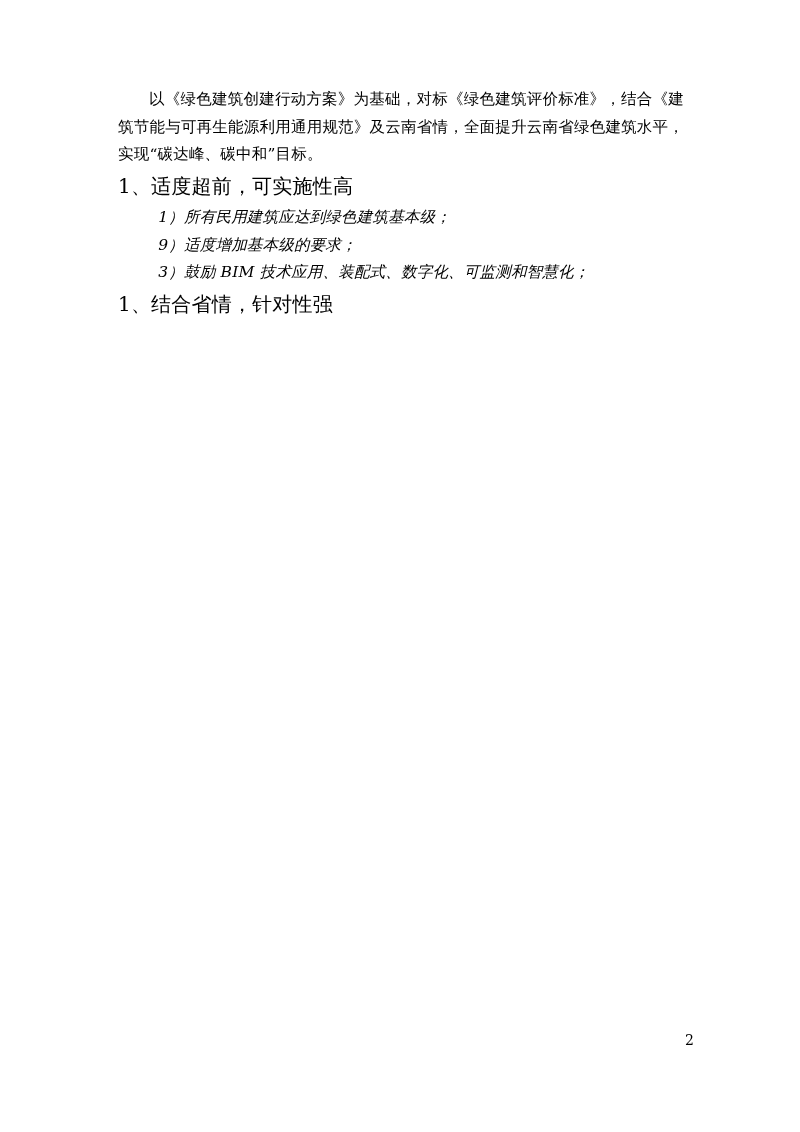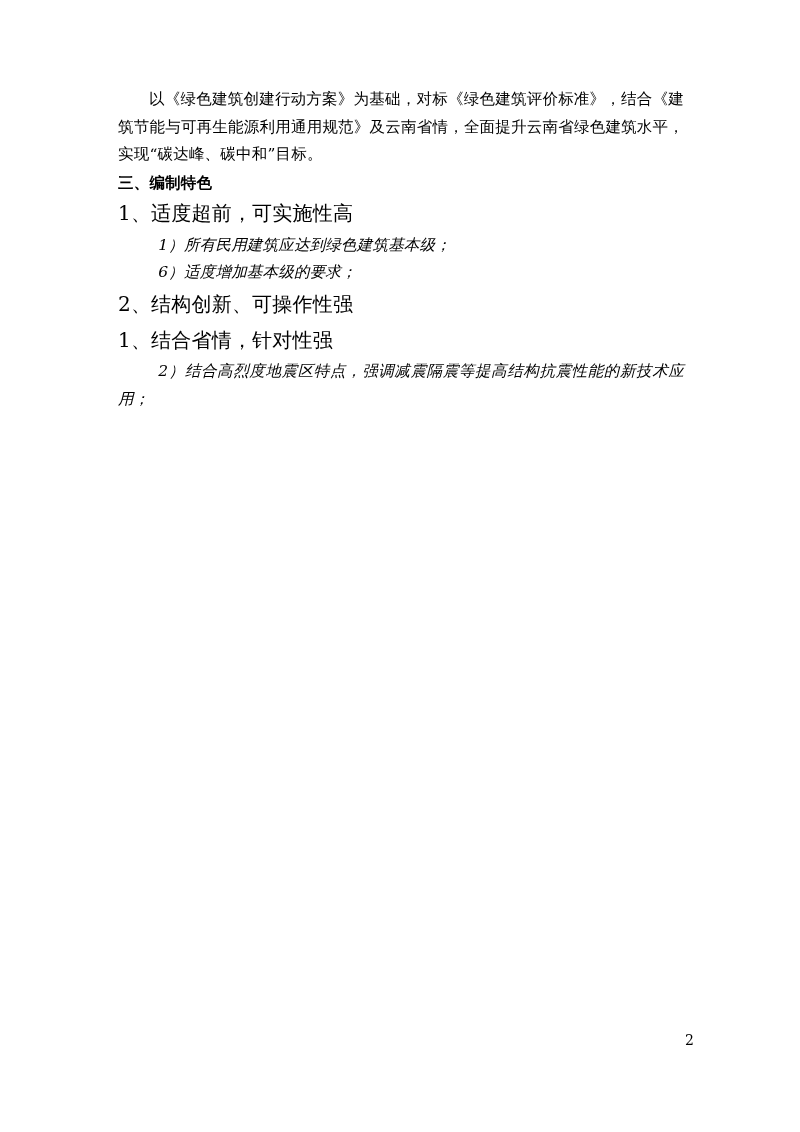--- a/index.html
+++ b/index.html
@@ -56,22 +56,20 @@
     font-size: 14px;
     font-family: "DejaVu Serif", "Liberation Serif", serif;
   }
 </style>
 </head>
 <body>
 
 <div class="page">
   <div class="content">
     <p class="indent2">以《绿色建筑创建行动方案》为基础，对标《绿色建筑评价标准》，结合《建筑节能与可再生能源利用通用规范》及云南省情，全面提升云南省绿色建筑水平，实现“碳达峰、碳中和”目标。</p>
-    <p class="heading">三、编制特色</p>
     <p class="lvl1">1、适度超前，可实施性高</p>
     <p class="indent3">1）所有民用建筑应达到绿色建筑基本级；</p>
-    <p class="indent3">6）适度增加基本级的要求；</p>
-    <p class="lvl1">2、结构创新、可操作性强</p>
+    <p class="indent3">9）适度增加基本级的要求；</p>
+    <p class="indent3">3）鼓励 BIM 技术应用、装配式、数字化、可监测和智慧化；</p>
     <p class="lvl1">1、结合省情，针对性强</p>
-    <p class="indent3">2）结合高烈度地震区特点，强调减震隔震等提高结构抗震性能的新技术应用；</p>
   </div>
   <div class="page-number">2</div>
 </div>
 
 </body></html>

